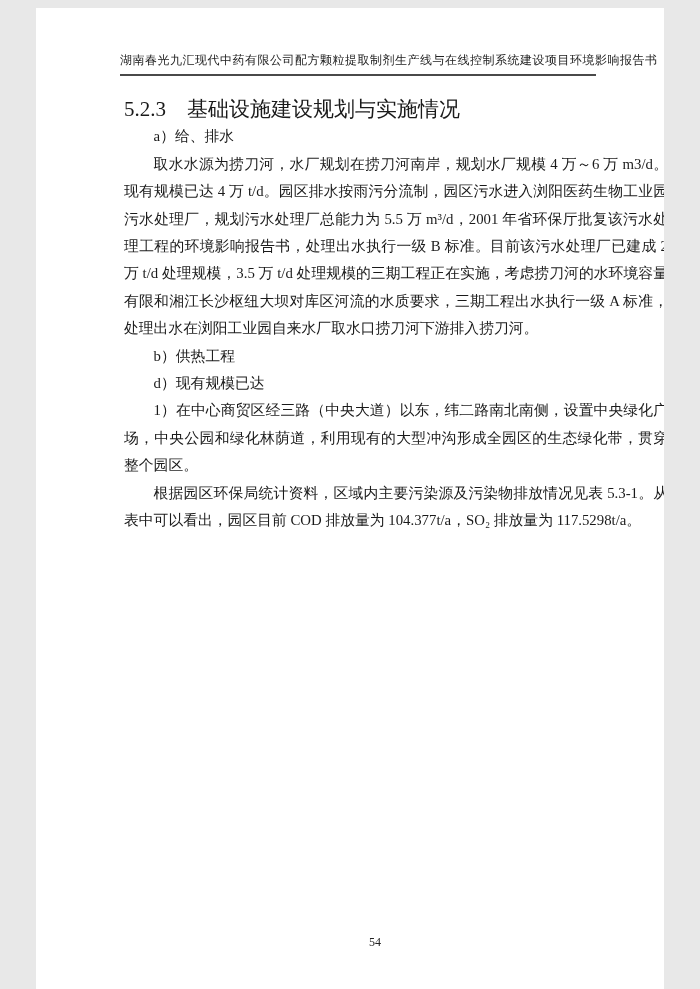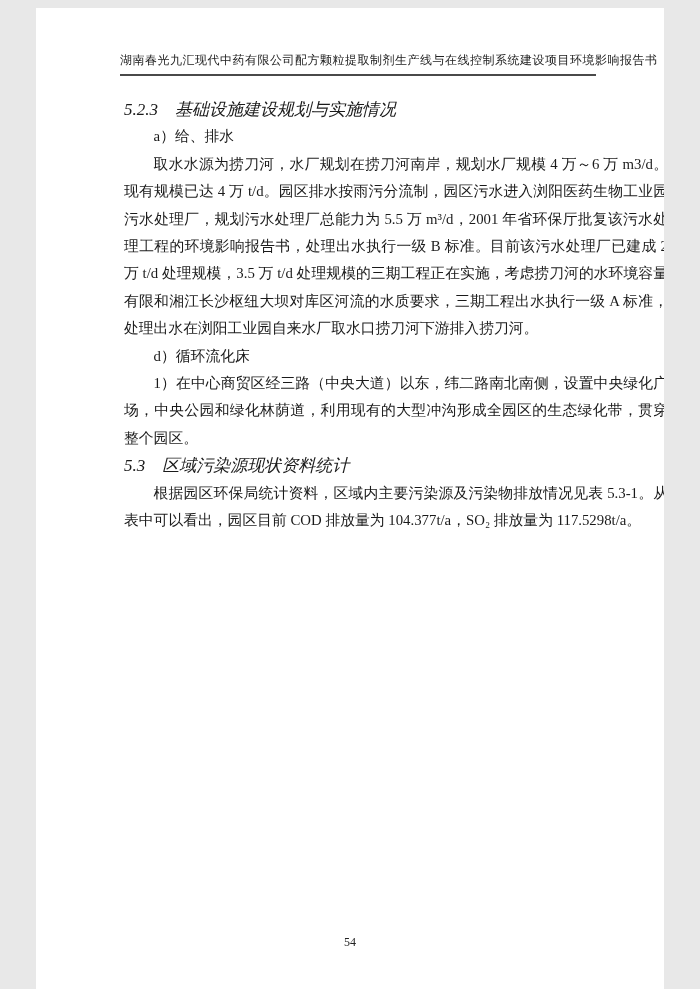--- a/index.html
+++ b/index.html
@@ -41,43 +41,43 @@
     position: absolute;
     top: 88px;
     left: 88px;
     width: 544px;
     font-size: 14.8px;
     line-height: 27.4px;
     text-align: justify;
   }
   .section-heading {
     margin: 0;
-    font-size: 17px;
+    font-size: 21px;
     font-weight: normal;
-    font-style: italic;
   }
   .section-heading .sec-title {
     margin-left: 1em;
   }
   .subheading {
     margin: 0;
     text-indent: 2em;
   }
   .para {
     margin: 0;
     text-indent: 2em;
   }
   .page-footer {
     position: absolute;
     bottom: 47px;
     left: 0;
     width: 100%;
     text-align: center;
     font-size: 12px;
     color: #222222;
+    padding-left: 25px;
   }
 </style>
 </head>
 <body>
 
 <div class="page">
 
   <div class="page-header">
     <div class="header-title">湖南春光九汇现代中药有限公司配方颗粒提取制剂生产线与在线控制系统建设项目环境影响报告书</div>
     <div class="header-rule"></div>
@@ -85,28 +85,26 @@
 
   <div class="content">
 
     <h2 class="section-heading">
       <span class="sec-number">5.2.3</span><span class="sec-title">基础设施建设规划与实施情况</span>
     </h2>
 
     <p class="subheading">a）给、排水</p>
     <p class="para">取水水源为捞刀河，水厂规划在捞刀河南岸，规划水厂规模 4 万～6 万 m3/d。现有规模已达 4 万 t/d。园区排水按雨污分流制，园区污水进入浏阳医药生物工业园污水处理厂，规划污水处理厂总能力为 5.5 万 m³/d，2001 年省环保厅批复该污水处理工程的环境影响报告书，处理出水执行一级 B 标准。目前该污水处理厂已建成 2 万 t/d 处理规模，3.5 万 t/d 处理规模的三期工程正在实施，考虑捞刀河的水环境容量有限和湘江长沙枢纽大坝对库区河流的水质要求，三期工程出水执行一级 A 标准，处理出水在浏阳工业园自来水厂取水口捞刀河下游排入捞刀河。</p>
 
+    <p class="subheading">b）供热工程</p>
 
 
-    <p class="subheading">d）循环流化床</p>
+    <p class="subheading">d）现有规模已达</p>
     <p class="para">1）在中心商贸区经三路（中央大道）以东，纬二路南北南侧，设置中央绿化广场，中央公园和绿化林荫道，利用现有的大型冲沟形成全园区的生态绿化带，贯穿整个园区。</p>
 
-    <h2 class="section-heading">
-      <span class="sec-number">5.3</span><span class="sec-title">区域污染源现状资料统计</span>
-    </h2>
 
     <p class="para">根据园区环保局统计资料，区域内主要污染源及污染物排放情况见表 5.3-1。从表中可以看出，园区目前 COD 排放量为 104.377t/a，SO₂ 排放量为 117.5298t/a。</p>
 
   </div>
 
   <div class="page-footer">
     <span>54</span>
   </div>
 
 </div>

